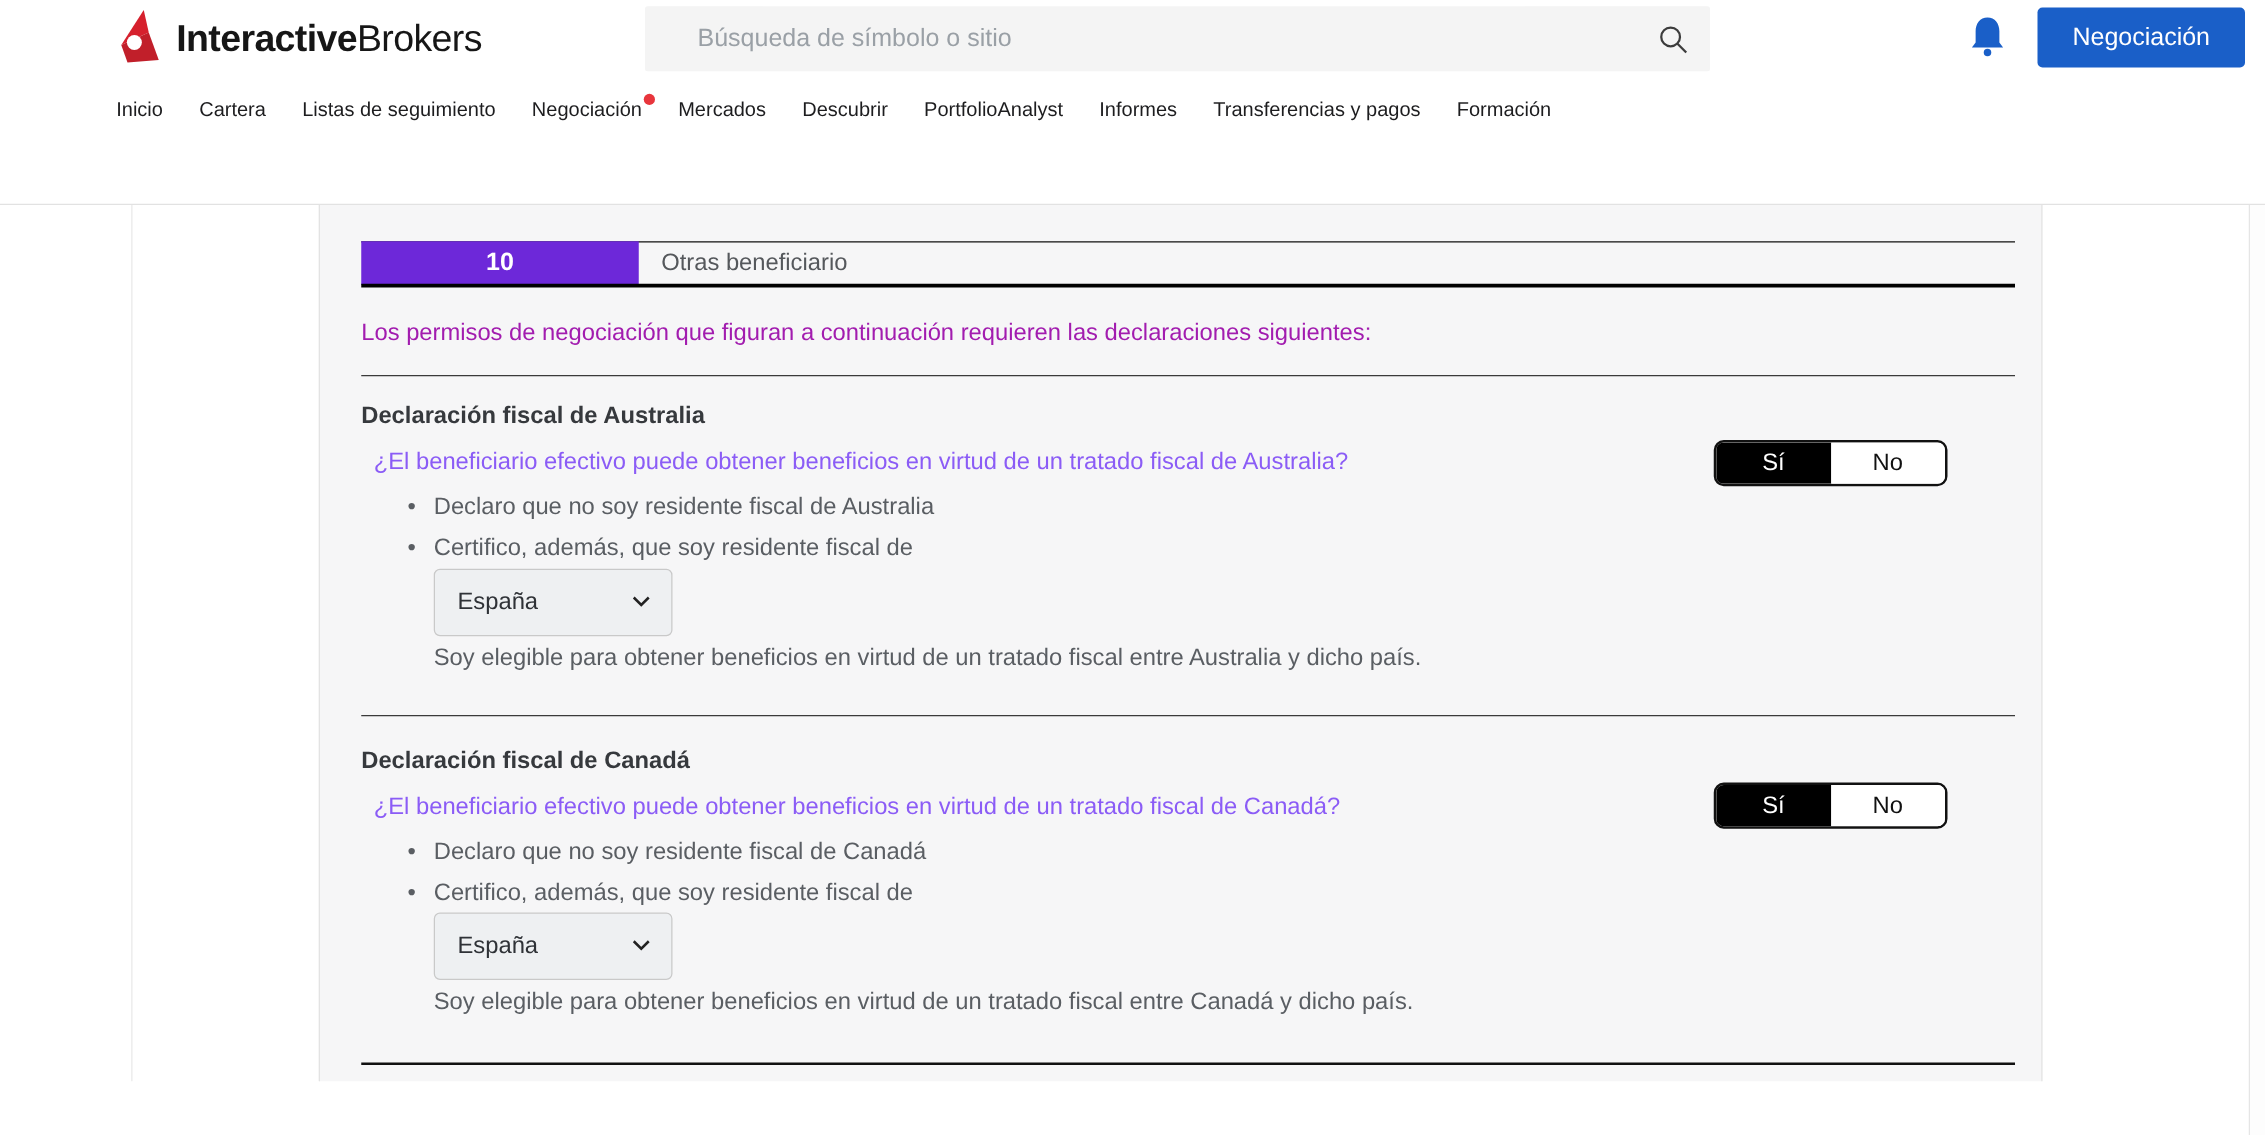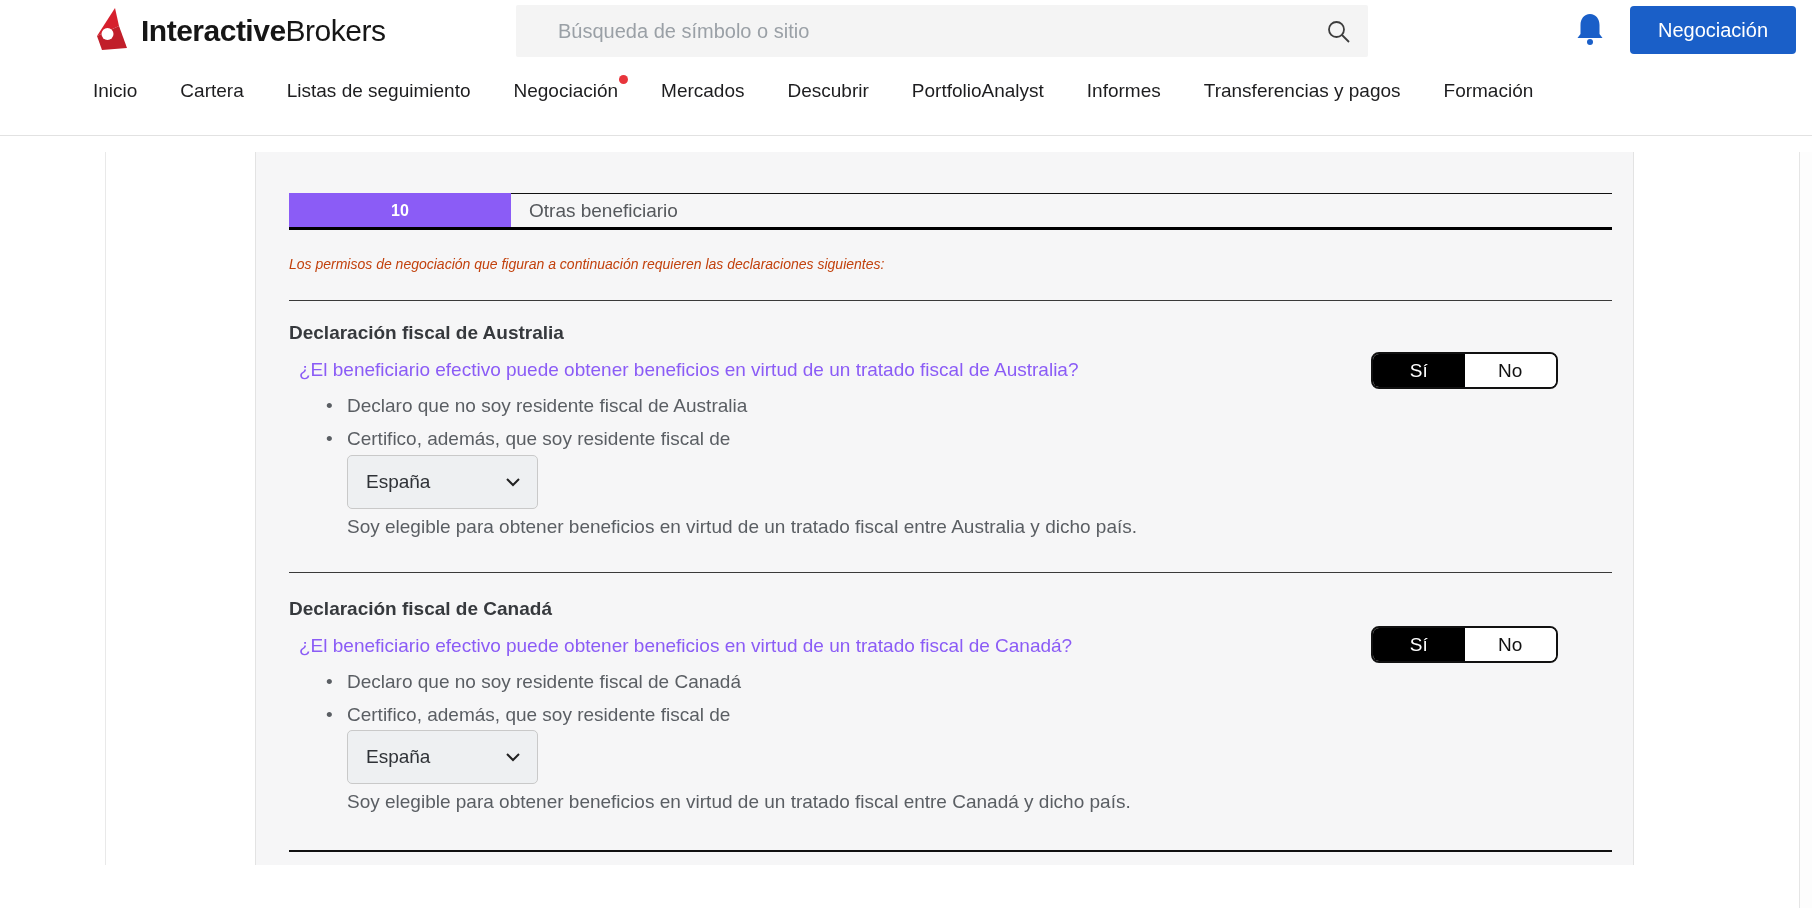--- a/index.html
+++ b/index.html
@@ -1,66 +1,66 @@
 <!DOCTYPE html>
 <html><head>
 <meta charset="utf-8">
 <style>
   * { margin: 0; padding: 0; box-sizing: border-box; }
   html, body { width: 1812px; height: 908px; background: #ffffff; overflow: hidden;
     font-family: "Liberation Sans", sans-serif; }
 
   
-  .header { position: absolute; left: 0; top: 0; width: 1812px; height: 136px;
+  .header { position: absolute; left: 0; top: 0; width: 1812px; height: 164px;
     background: #ffffff; border-bottom: 1px solid #e2e2e2; z-index: 5; }
   .logo-wrap { position: absolute; left: 93px; top: 6px; display: flex; align-items: center; gap: 10px; }
   .logo-text { font-size: 30px; color: #161616; letter-spacing: -0.5px; }
   .logo-text b { font-weight: 700; }
   .logo-text span { font-weight: 400; }
 
   .search-box { position: absolute; left: 516px; top: 5px; width: 852px; height: 52px;
     background: #f4f4f4; border-radius: 2px; }
   .search-box input { position: absolute; left: 0; top: 0; width: 100%; height: 100%;
     border: none; background: transparent; outline: none; padding: 0 60px 0 42px;
     font-size: 20px; color: #333; font-family: "Liberation Sans", sans-serif; }
   .search-box input::placeholder { color: #9aa0a6; font-weight: 300; }
   .search-icon { position: absolute; right: 16px; top: 14px; }
 
   .bell { position: absolute; left: 1575px; top: 11px; cursor: pointer; }
   .trade-btn { position: absolute; left: 1630px; top: 6px; width: 166px; height: 48px;
     background: #1a5fc8; color: #fff; font-size: 20px; border: none; border-radius: 4px;
     display: flex; align-items: center; justify-content: center; cursor: pointer;
     font-family: "Liberation Sans", sans-serif; }
 
-  .nav-row { position: absolute; left: 93px; top: 80px; display: flex; gap: 43px;
-    font-size: 19px; color: #1d1d1f; }
+  .nav-row { position: absolute; left: 93px; top: 80px; display: flex; gap: 29px;
+    font-size: 16px; color: #1d1d1f; }
   .nav-item { position: relative; cursor: pointer; white-space: nowrap; }
   .nav-dot { position: absolute; top: -5px; right: -10px; width: 9px; height: 9px;
     border-radius: 50%; background: #e8353c; }
   .promo-link { position: absolute; left: 93px; top: 111px; font-size: 19px;
     color: #1a6fc9; cursor: pointer; text-decoration: none; }
 
   
   .left-line { position: absolute; left: 105px; top: 152px; width: 1px; height: 713px; background: #e9e9e9; }
   .scrollbar { position: absolute; left: 1799px; top: 152px; width: 13px; height: 756px;
     background: #fdfdfd; border-left: 1px solid #e5e5e5; }
 
   
   .panel { position: absolute; left: 255px; top: 152px; width: 1379px; height: 713px;
     background: #f6f6f7; border-left: 1px solid #e3e3e3; border-right: 1px solid #e3e3e3; }
 
   .step-row { position: absolute; left: 33px; top: 41px; width: 1323px; height: 34px;
     border-top: 1px solid #111; display: flex; }
-  .step-tab { width: 222px; height: 35px; margin-top: -1px; background: #8b5cf6;
-    color: #fff; font-weight: 700; font-size: 16px; display: flex; align-items: center;
+  .step-tab { width: 222px; height: 35px; margin-top: -1px; background: #6d28d9;
+    color: #fff; font-weight: 700; font-size: 20px; display: flex; align-items: center;
     justify-content: center; cursor: pointer; }
   .step-title { font-size: 19px; color: #55585c; line-height: 34px; padding-left: 18px; }
   .step-row-underline { position: absolute; left: 33px; top: 75px; width: 1323px; height: 3px; background: #000; }
 
-  .intro { position: absolute; left: 33px; top: 104px; font-size: 14px; color: #c2410c; font-style: italic; }
+  .intro { position: absolute; left: 33px; top: 104px; font-size: 19px; color: #a21caf; }
   .rule { position: absolute; left: 33px; height: 1px; background: #3a3a3a; width: 1323px; }
 
   .sec-heading { position: absolute; left: 33px; font-size: 19px; font-weight: 700; color: #36393d; }
   .sec-question { position: absolute; left: 43px; font-size: 19px; color: #8b5cf6; }
   .bullet { position: absolute; left: 70px; font-size: 19px; color: #5a5e63; }
   .bullet::before { content: "\2022"; position: absolute; left: 0; color: #5a5e63; }
   .bullet .btxt { margin-left: 21px; }
   .note { position: absolute; left: 91px; font-size: 19px; color: #5a5e63; }
 
   .toggle { position: absolute; left: 1115px; width: 187px; height: 37px;

